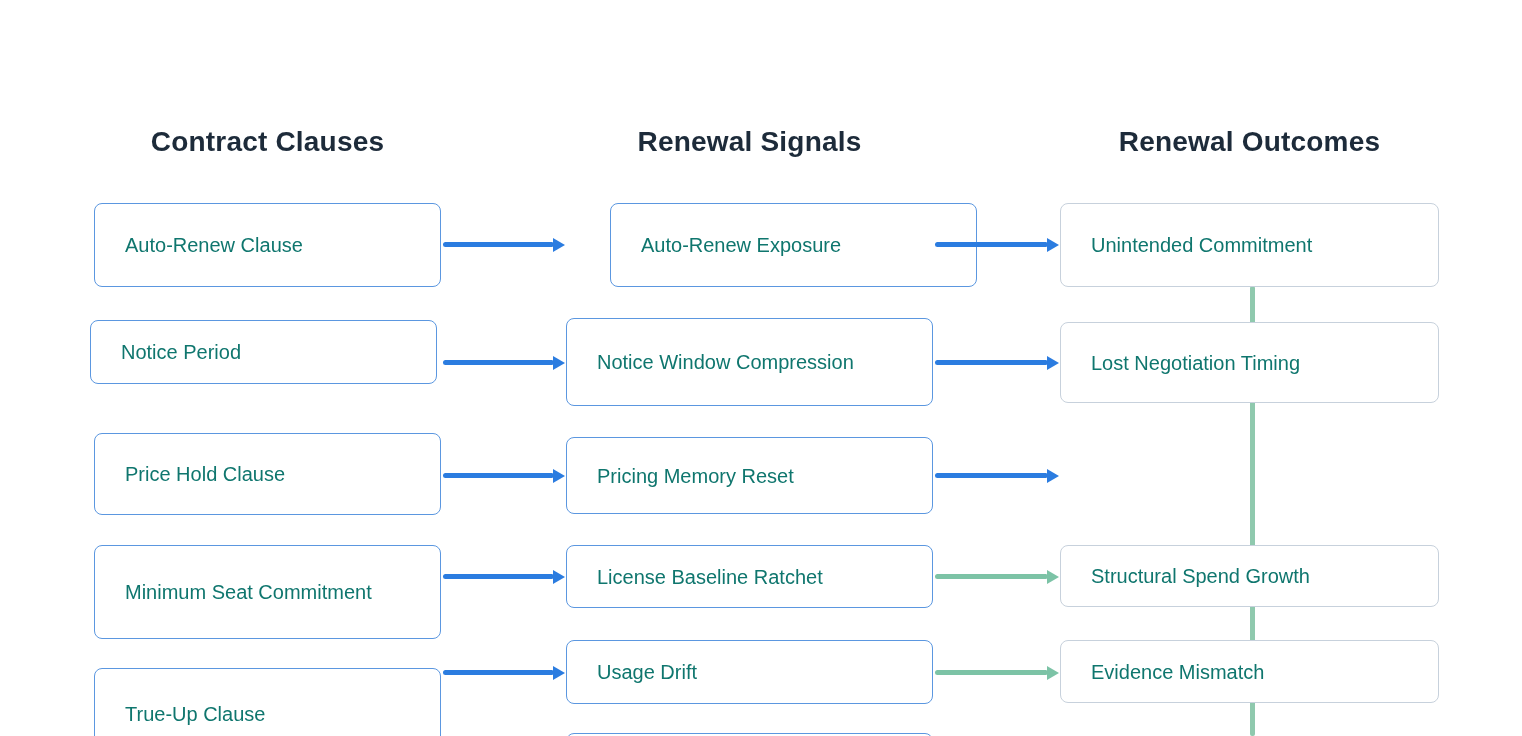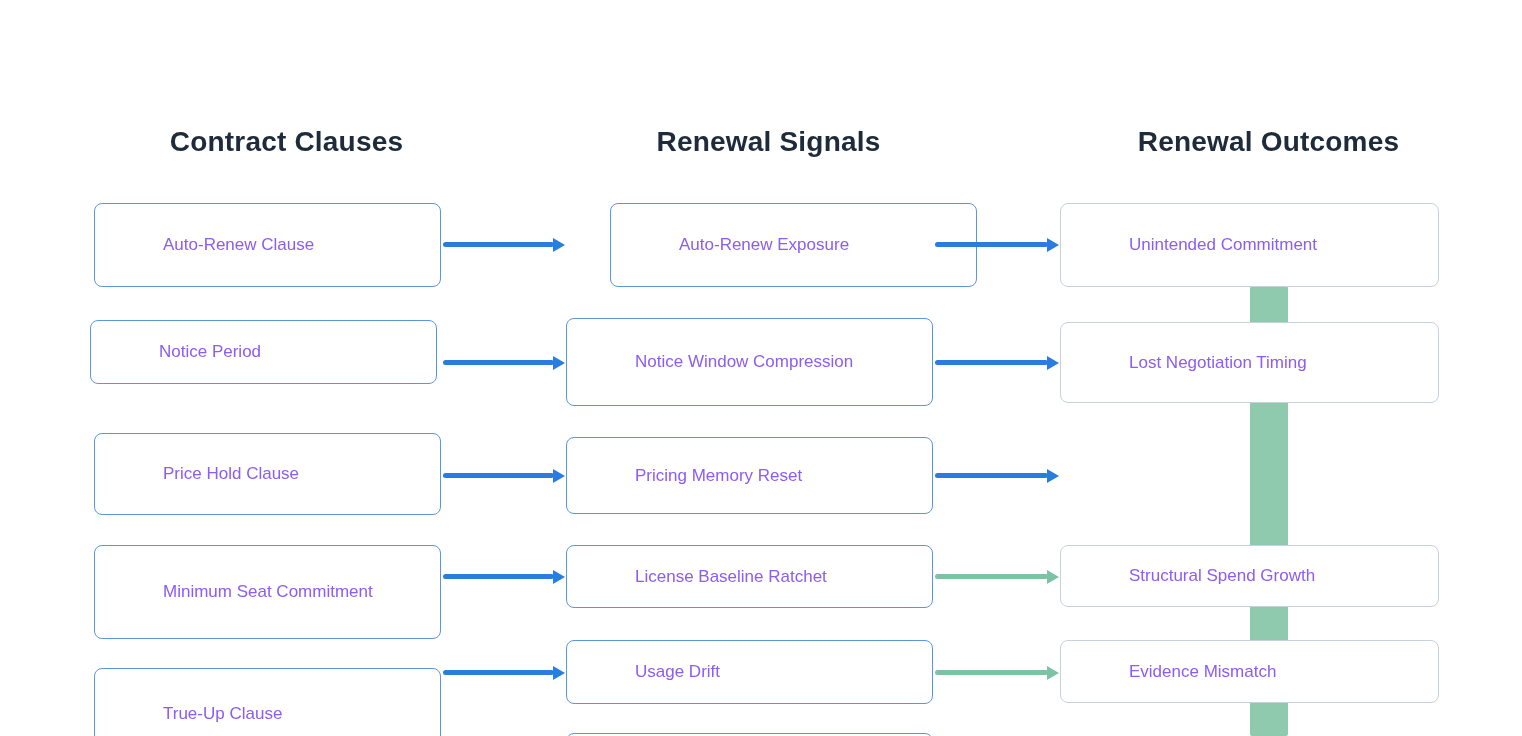--- a/index.html
+++ b/index.html
@@ -1,15 +1,15 @@
 <!DOCTYPE html>
 <html><head>
 <meta charset="utf-8">
 <style>
-  * { box-sizing: border-box; padding-left: 38px; }
+  * { box-sizing: border-box; }
   html, body { margin: 0; padding: 0; }
   body {
     font-family: "Liberation Sans", sans-serif;
     background: #ffffff;
   }
   .canvas {
     position: relative;
     width: 1522px;
     height: 736px;
     background: #ffffff;
@@ -42,23 +42,23 @@
 
   
   .box {
     position: absolute;
     background: #ffffff;
     border: 1.5px solid #5b97e0;
     border-radius: 8px;
     display: flex;
     align-items: center;
     padding: 0 24px 0 30px;
-    font-size: 17px;
+    font-size: 20px;
     line-height: 30px;
-    color: #8b5cf6;
+    color: #0f766e;
   }
   .box.outcome { border-color: #c7d1dc; }
 
   
   .b00 { left: 94px; top: 203px; width: 347px; height: 84px; }
   .b01 { left: 90px; top: 320px; width: 347px; height: 64px; }
   .b02 { left: 94px; top: 433px; width: 347px; height: 82px; }
   .b03 { left: 94px; top: 545px; width: 347px; height: 94px; }
   .b04 { left: 94px; top: 668px; width: 347px; height: 92px; }
 

